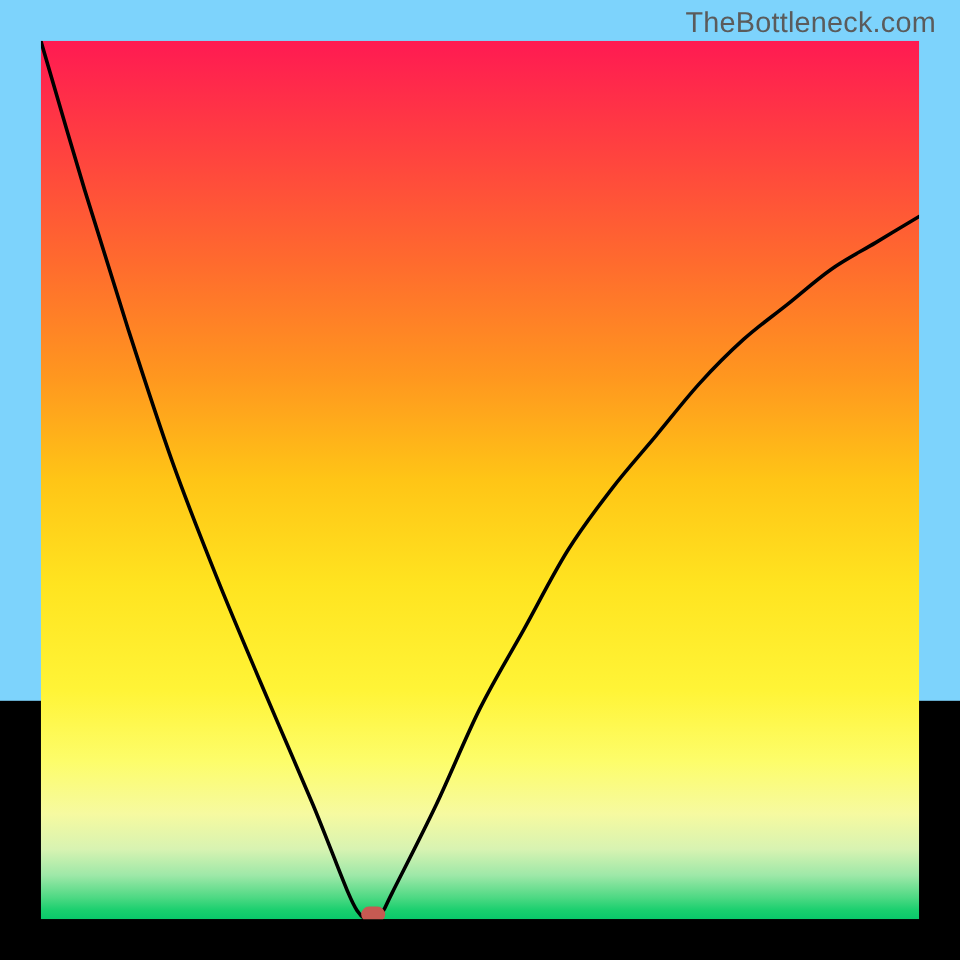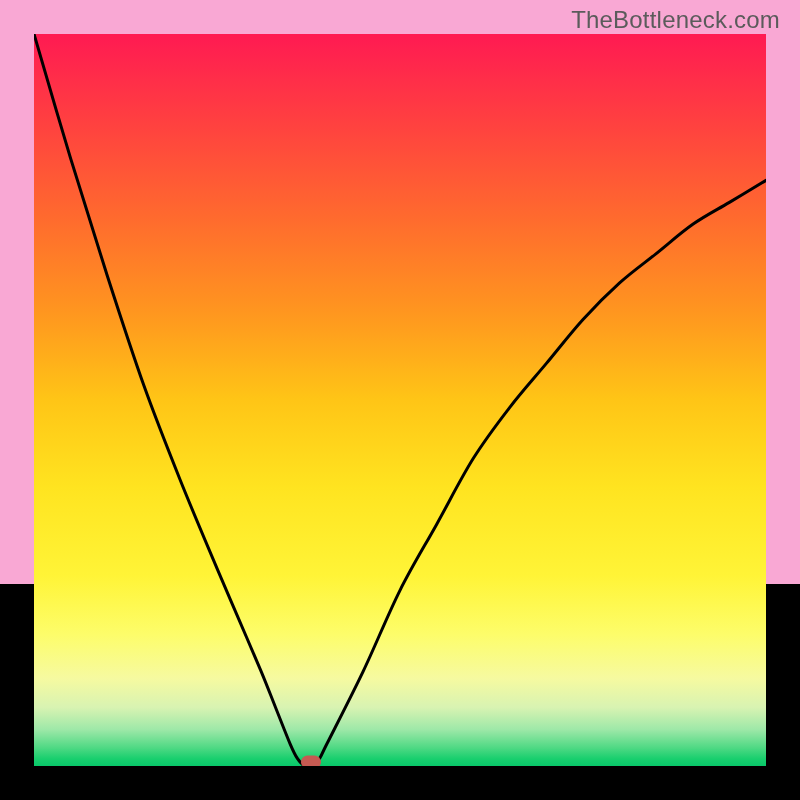--- a/index.html
+++ b/index.html
@@ -10,21 +10,21 @@
     overflow: hidden;
     background: #000;
     font-family: Arial, Helvetica, sans-serif;
   }
   .frame {
     position: absolute;
     top: 0;
     left: 0;
     width: 800px;
     height: 584px;
-    background: #f9a8d4;
+    background: #7dd3fc;
   }
   .plot-area {
     position: absolute;
     
     top: 34px;
     left: 34px;
     width: 732px;
     height: 732px;
     overflow: hidden;
   }

